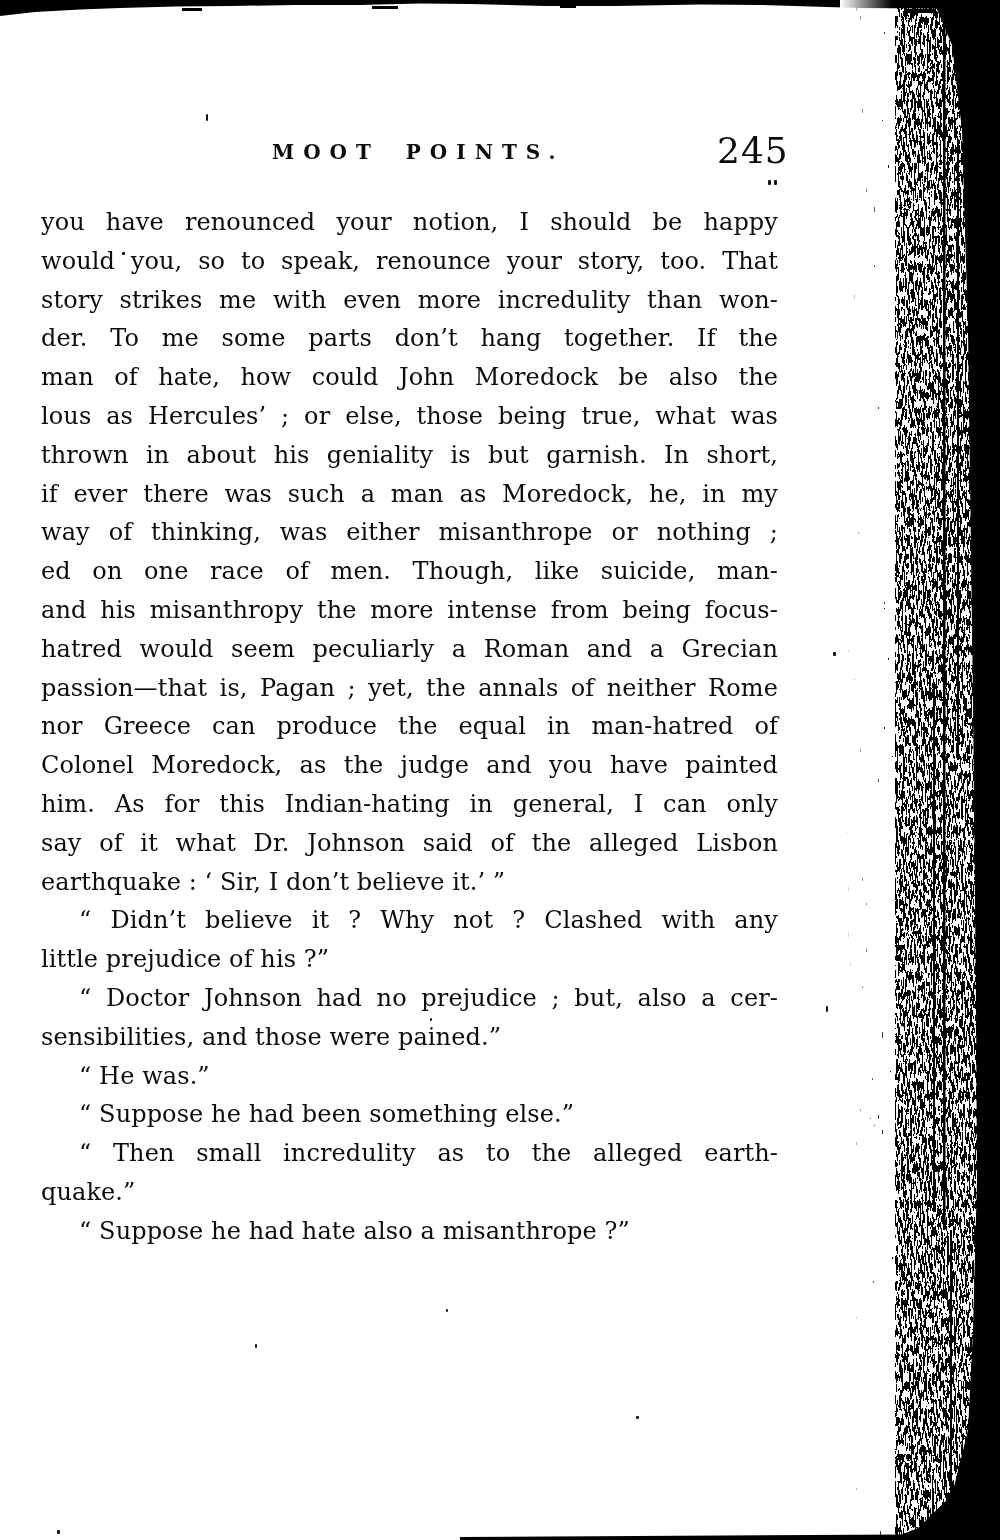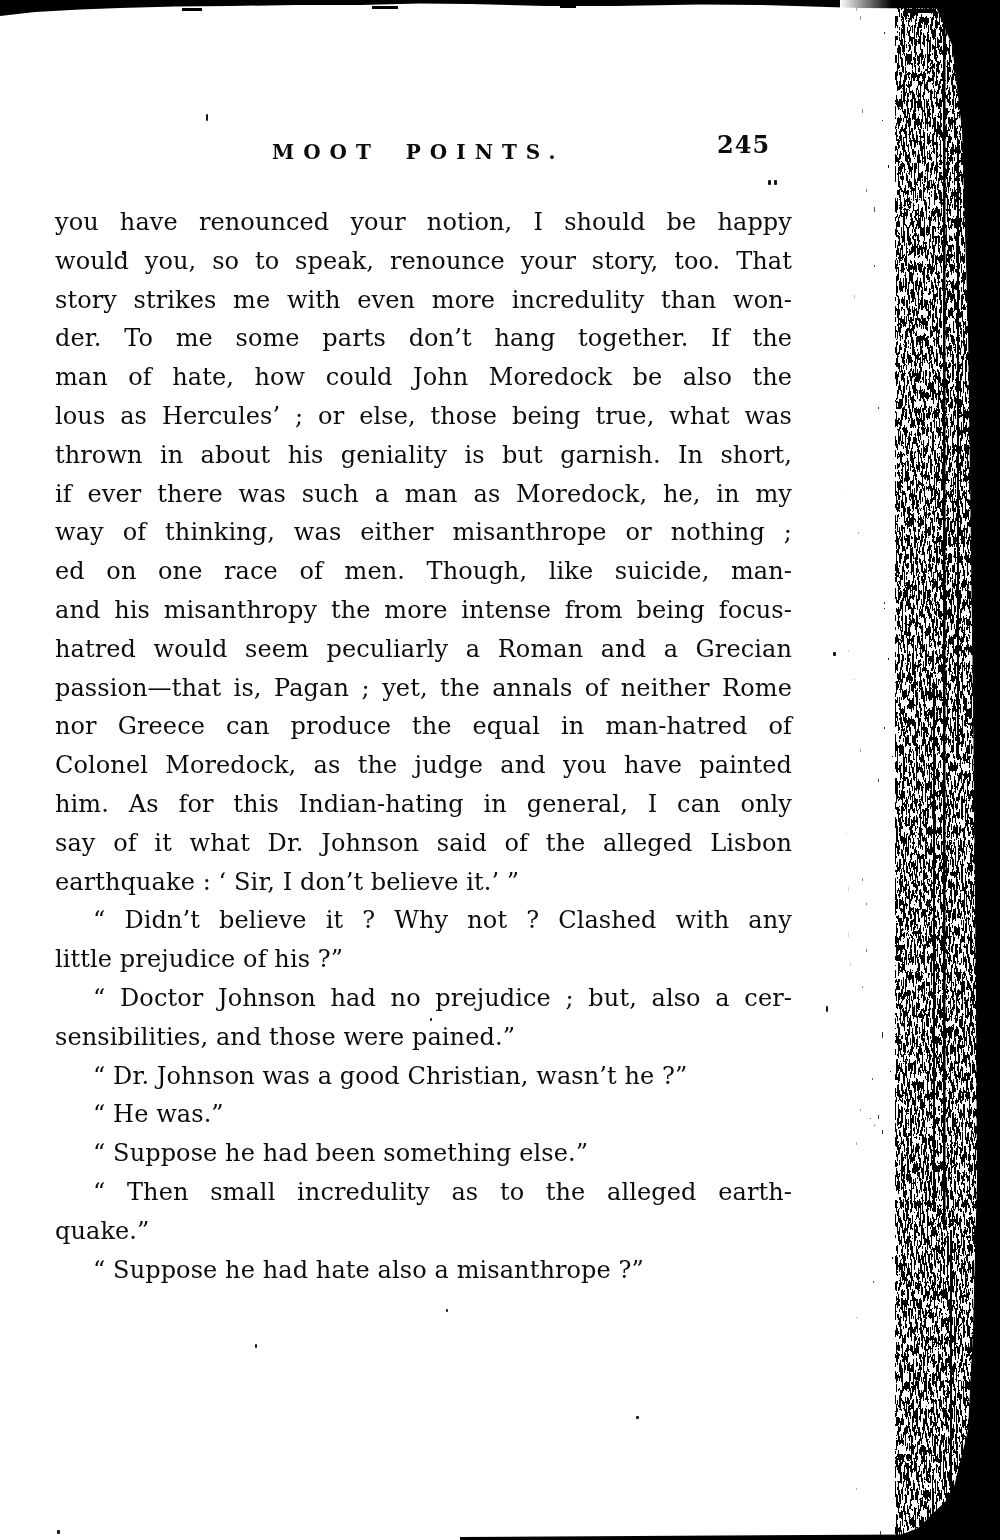--- a/index.html
+++ b/index.html
@@ -13,24 +13,24 @@
   }
   
   .running-head{position:absolute;top:134px;left:0;width:100%;height:44px;text-align:center;}
   .head-title{
     position:absolute;left:272px;top:6px;
     font-size:20px;font-weight:bold;
     letter-spacing:9px;word-spacing:10px;
   }
   .page-num{
     position:absolute;left:717px;top:-4px;
-    font-size:24px;font-weight:bold;letter-spacing:1px;
+    font-size:36px;font-weight:normal;letter-spacing:1px;
   }
   
-  .text-block{position:absolute;left:55px;top:203px;width:737px;}
+  .text-block{position:absolute;left:41px;top:203px;width:737px;}
   .line{
     font-size:24px;
     line-height:38.8px;height:38.8px;
     text-align:justify;text-align-last:justify;
     white-space:normal;
     letter-spacing:0.1px;
   }
   .line.nj{text-align:left;text-align-last:left;}
   .line.ind{text-indent:38px;}
   
@@ -117,21 +117,20 @@
       <div class="line">passion—that is, Pagan ; yet, the annals of neither Rome</div>
       <div class="line">nor Greece can produce the equal in man-hatred of</div>
       <div class="line">Colonel Moredock, as the judge and you have painted</div>
       <div class="line">him. As for this Indian-hating in general, I can only</div>
       <div class="line">say of it what Dr. Johnson said of the alleged Lisbon</div>
       <div class="line nj">earthquake : ‘ Sir, I don’t believe it.’ ”</div>
       <div class="line ind">“ Didn’t believe it ? Why not ? Clashed with any</div>
       <div class="line nj">little prejudice of his ?”</div>
       <div class="line ind">“ Doctor Johnson had no prejudice ; but, also a cer-</div>
       <div class="line nj">sensibilities, and those were pained.”</div>
-      <div class="line nj ind">“ Dr. Johnson was a good Christian, wasn’t he ?”</div>
       <div class="line nj ind">“ He was.”</div>
       <div class="line nj ind">“ Suppose he had been something else.”</div>
       <div class="line ind">“ Then small incredulity as to the alleged earth-</div>
       <div class="line nj">quake.”</div>
       <div class="line nj ind">“ Suppose he had hate also a misanthrope ?”</div>
     </main>
 
   <div class="speck" style="left:206px;top:114px;width:2px;height:7px;"></div>
   <div class="speck" style="left:122px;top:252px;width:3px;height:3px;"></div>
   <div class="speck" style="left:768px;top:180px;width:3px;height:5px;"></div>

